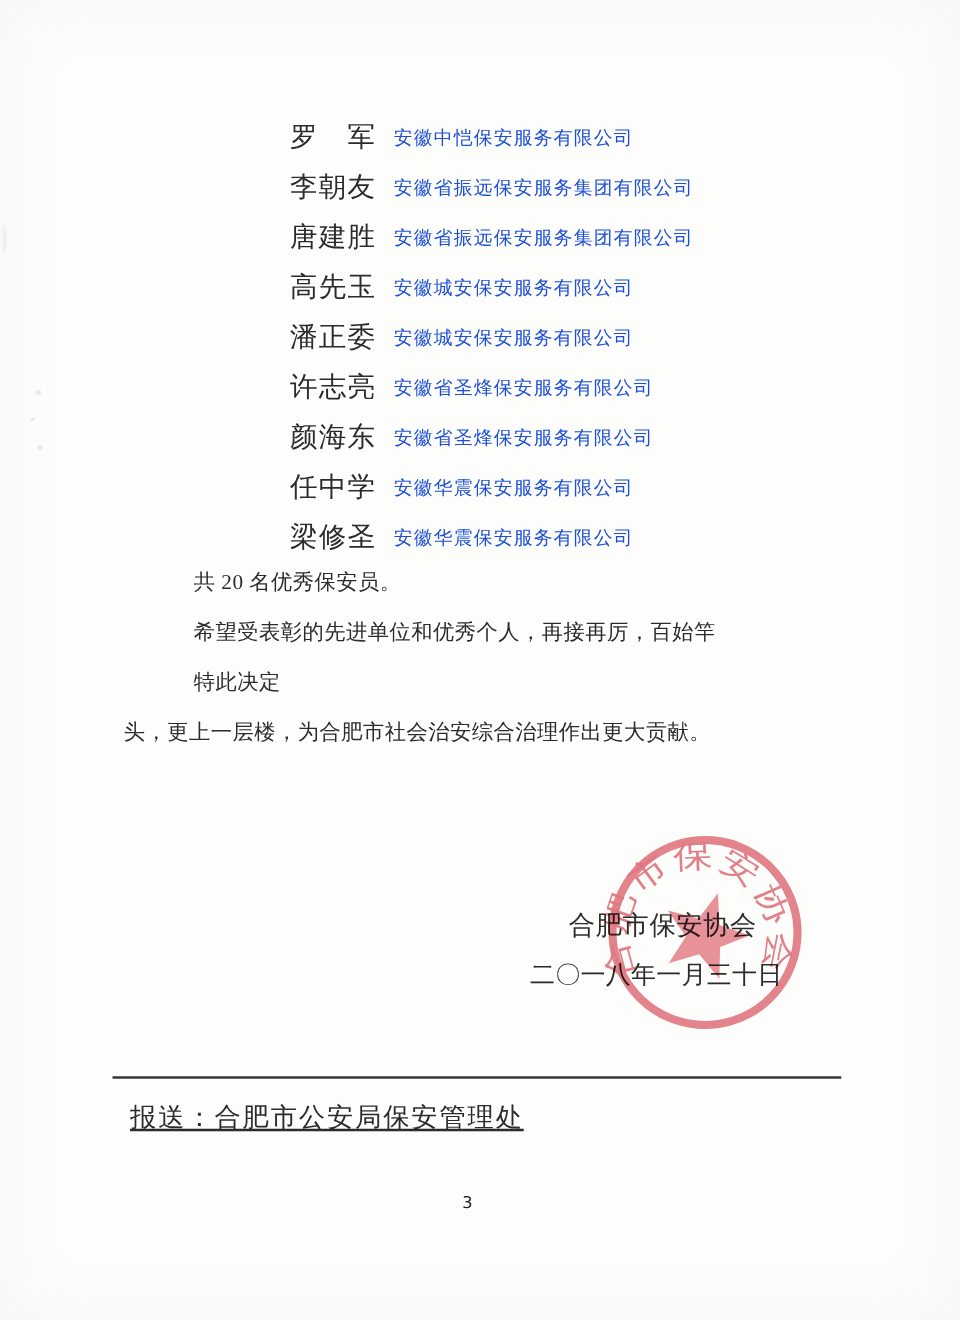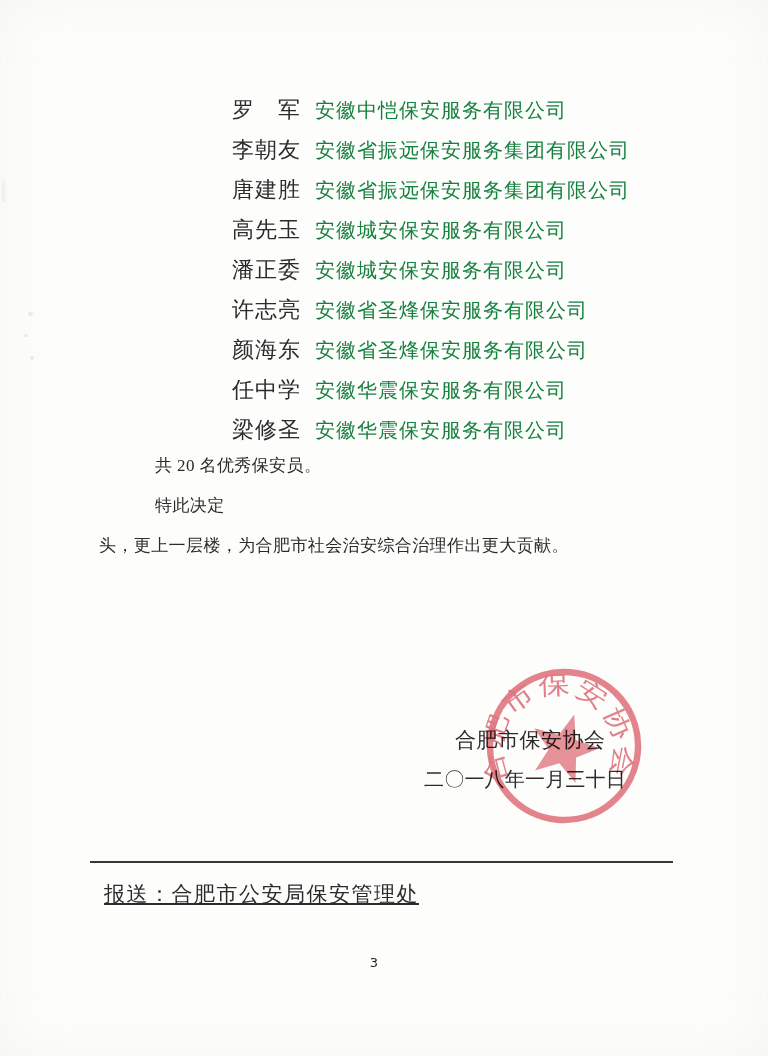--- a/index.html
+++ b/index.html
@@ -12,22 +12,22 @@
     color:#2b2b2b;
   }
   
   .roster { position:absolute; left:232px; top:90px; }
   .roster-row { height:40px; display:flex; align-items:center; white-space:nowrap; }
   .roster-name {
     display:inline-block; width:70px; font-size:22px; color:#2b2b2b;
     letter-spacing:1px;
   }
   .roster-company {
-    display:inline-block; margin-left:13px; font-size:20px; letter-spacing:1px;
-    color:#15803d;
+    display:inline-block; margin-left:13px; font-size:15px; letter-spacing:1px;
+    color:#1d4ed8;
   }
   
   .body-text { position:absolute; left:99px; top:446px; width:578px; }
   .body-line { font-size:17px; line-height:40px; letter-spacing:0.4px; white-space:nowrap; }
   .body-line.indent { padding-left:56px; }
   
   .sig-org  { position:absolute; left:455px; top:726px; font-size:21px; letter-spacing:0.5px; white-space:nowrap; }
   .sig-date { position:absolute; left:424px; top:766px; font-size:20px; letter-spacing:0.2px; white-space:nowrap; }
   
   .seal {
@@ -90,20 +90,21 @@
       <span class="roster-company">安徽华震保安服务有限公司</span>
     </div>
     <div class="roster-row">
       <span class="roster-name">梁修圣</span>
       <span class="roster-company">安徽华震保安服务有限公司</span>
     </div>
   </div>
 
   <div class="body-text">
     <div class="body-line indent">共 20 名优秀保安员。</div>
+    <div class="body-line indent">希望受表彰的先进单位和优秀个人，再接再厉，百始竿</div>
     <div class="body-line indent">特此决定</div>
     <div class="body-line">头，更上一层楼，为合肥市社会治安综合治理作出更大贡献。</div>
   </div>
 
   <div class="sig-org">合肥市保安协会</div>
   <div class="sig-date">二〇一八年一月三十日</div>
 
   <div class="seal">
     <svg viewBox="0 0 160 160" xmlns="http://www.w3.org/2000/svg">
       <circle cx="80" cy="80" r="74" fill="none" stroke="#d94f5c" stroke-width="6.5" stroke-opacity="0.9"></circle>

